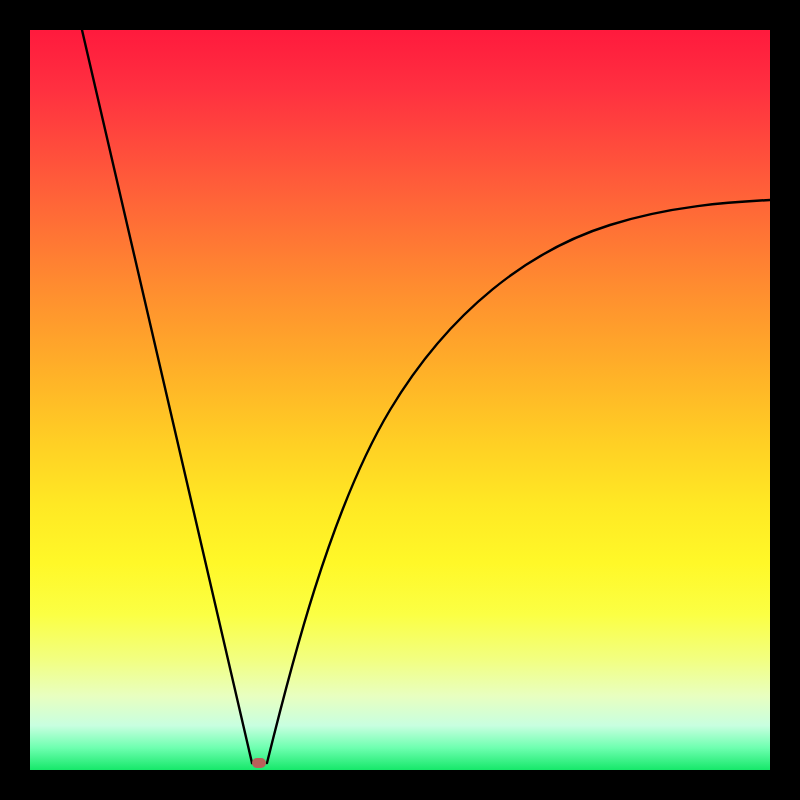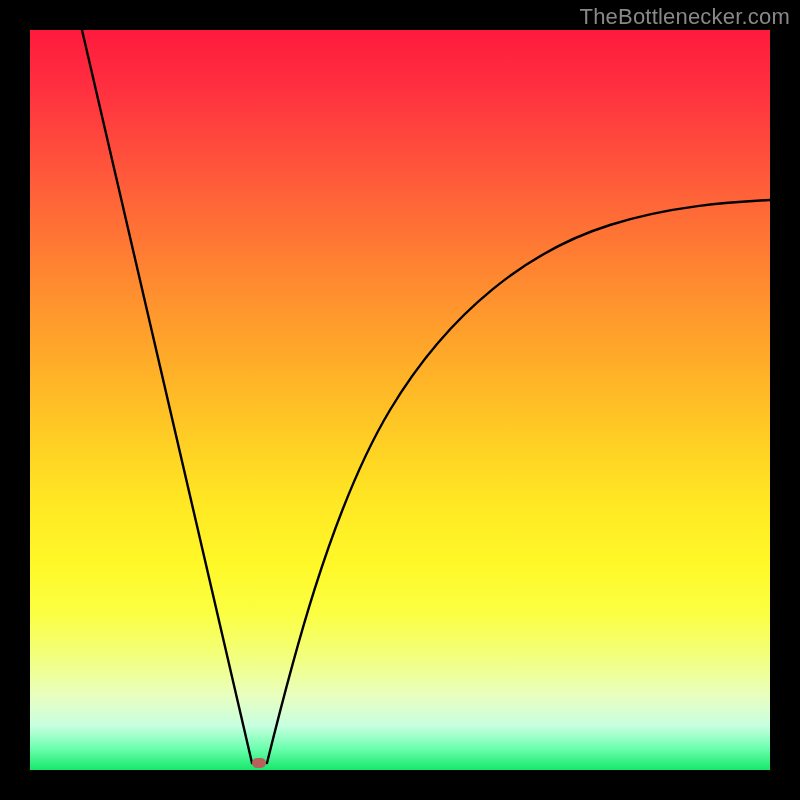--- a/index.html
+++ b/index.html
@@ -77,14 +77,13 @@
              L 222 733
              L 230 733" fill="none" stroke="#000" stroke-width="2.4" stroke-linecap="round"></path>
     <path d="M 237 733
              C 260 640, 300 480, 360 380
              C 420 280, 500 220, 580 195
              C 640 176, 700 172, 740 170" fill="none" stroke="#000" stroke-width="2.4" stroke-linecap="round"></path>
   </svg>
 
   <div class="marker" style="left:259.4px; top:762.6px;"></div>
 
-  <div class="attribution">TheBottlenecker.com</div>
 </div>
 
 </body></html>

